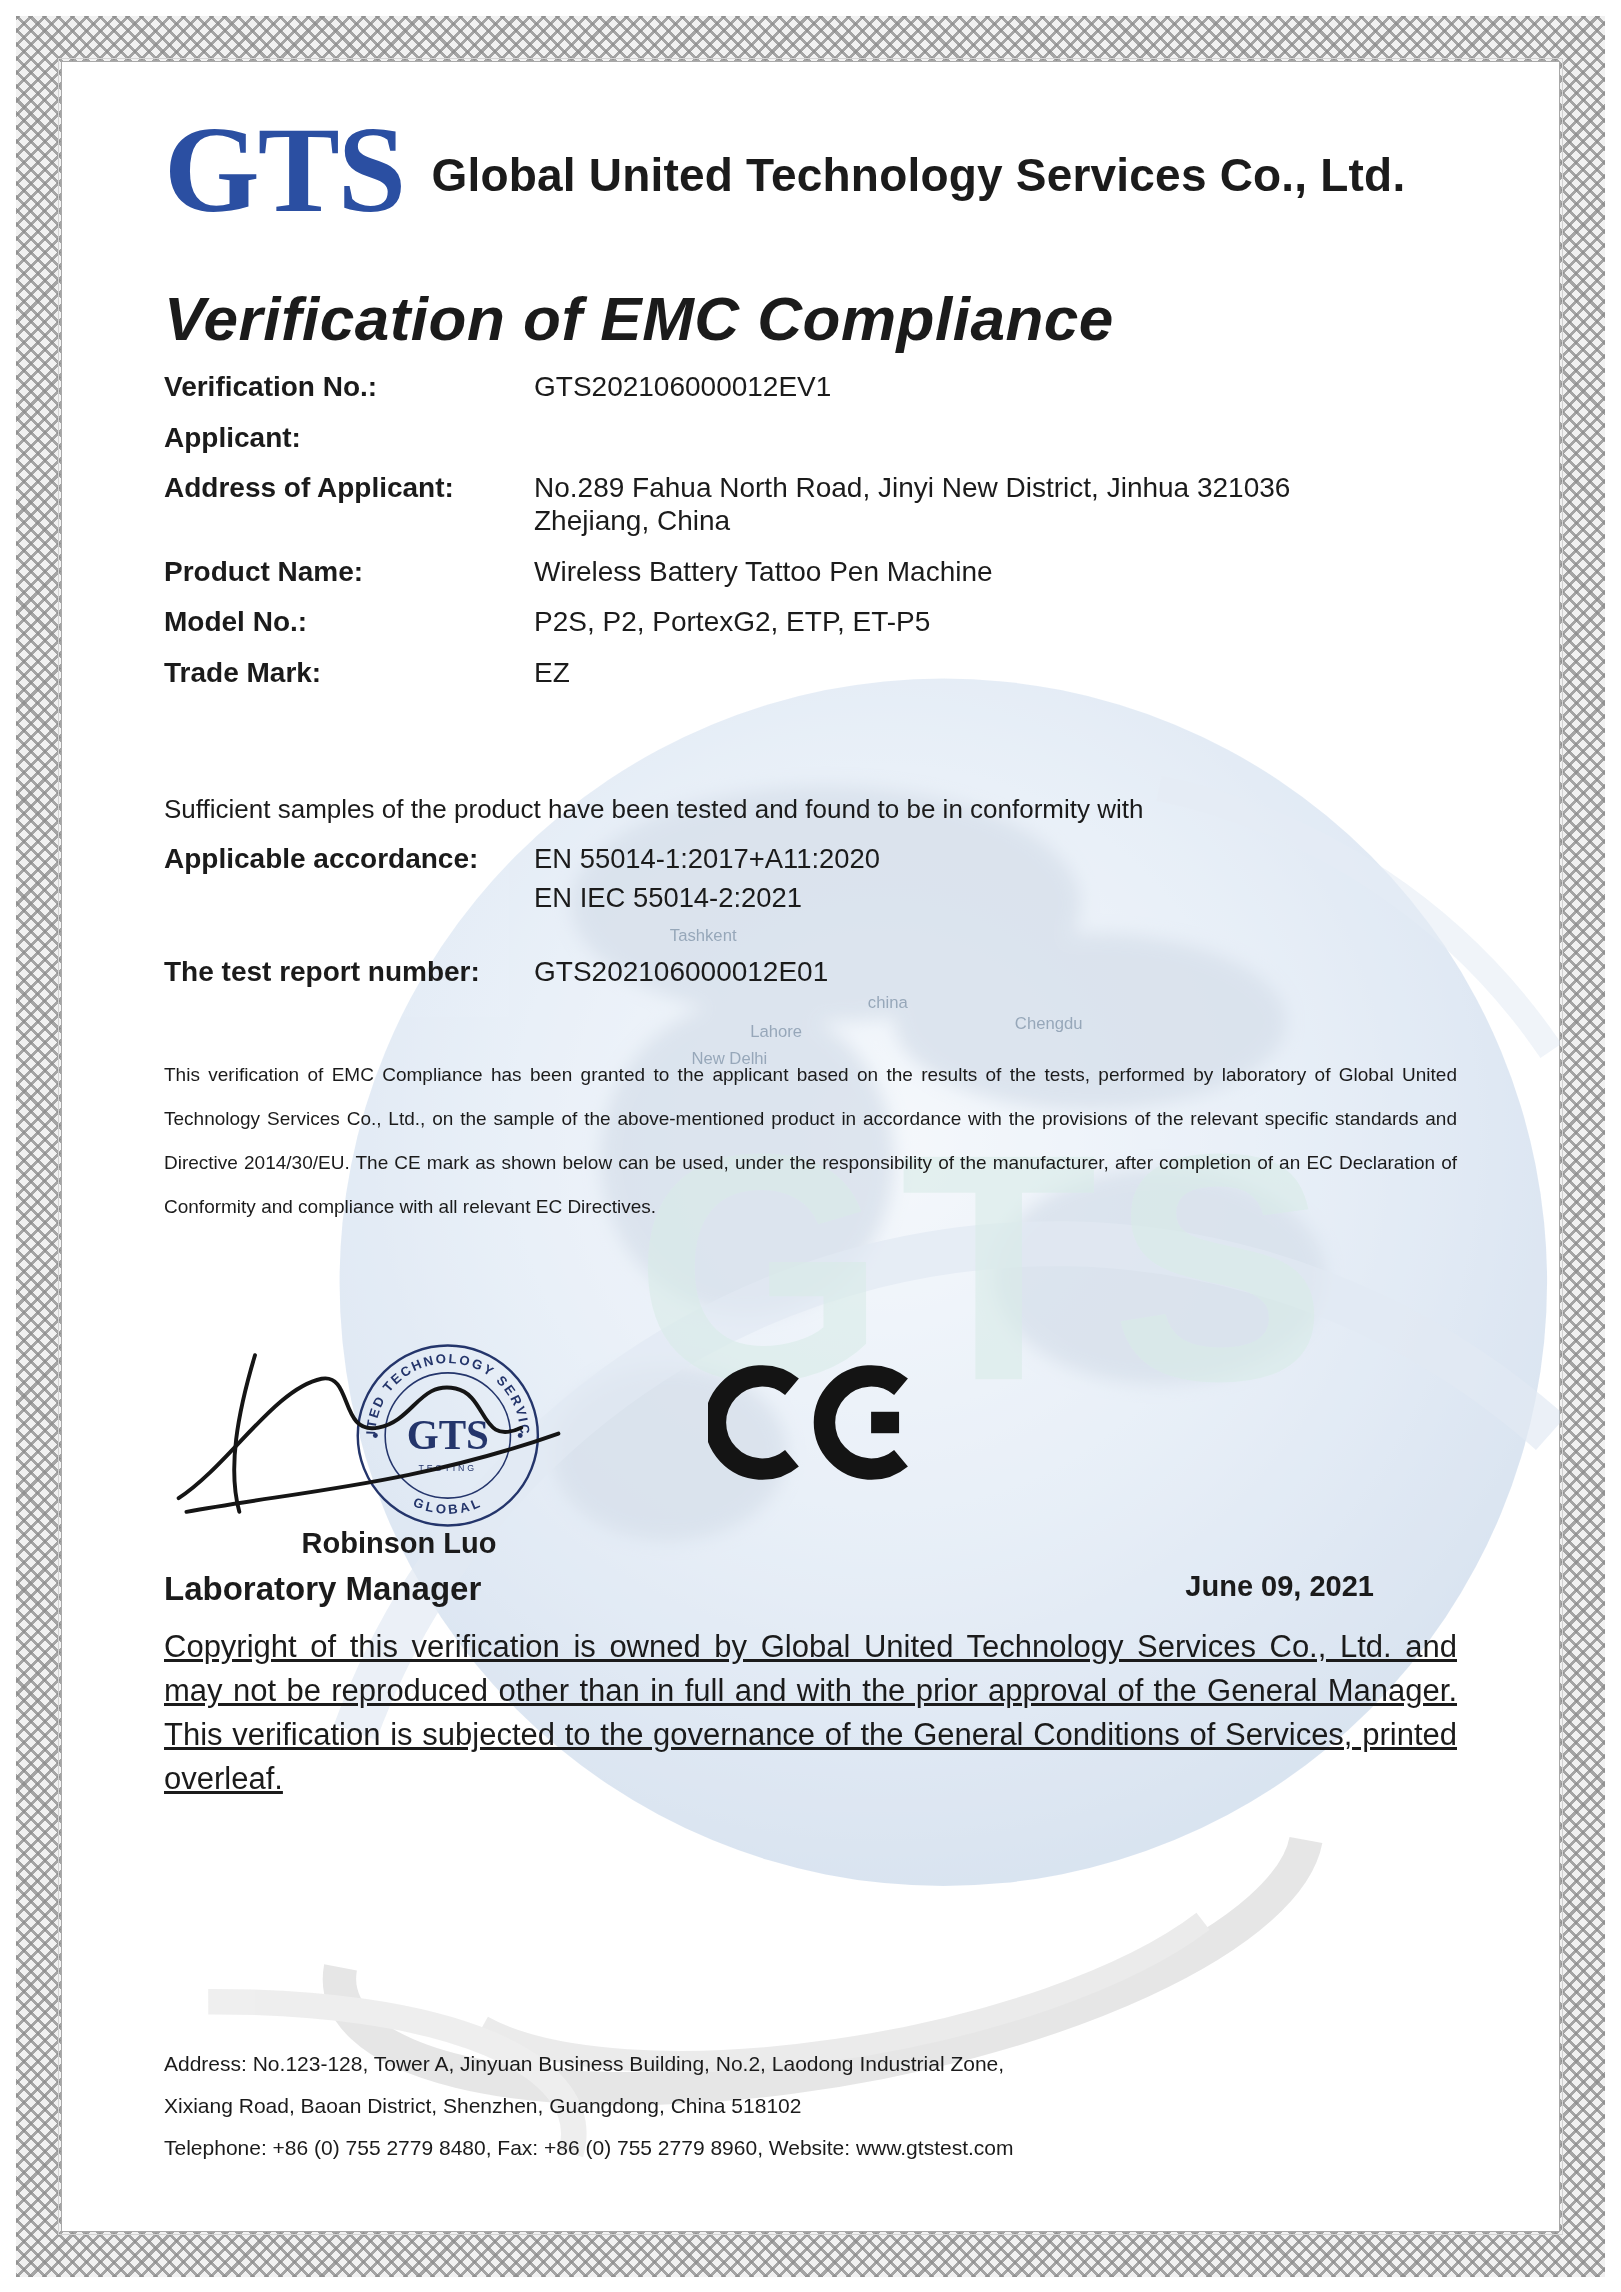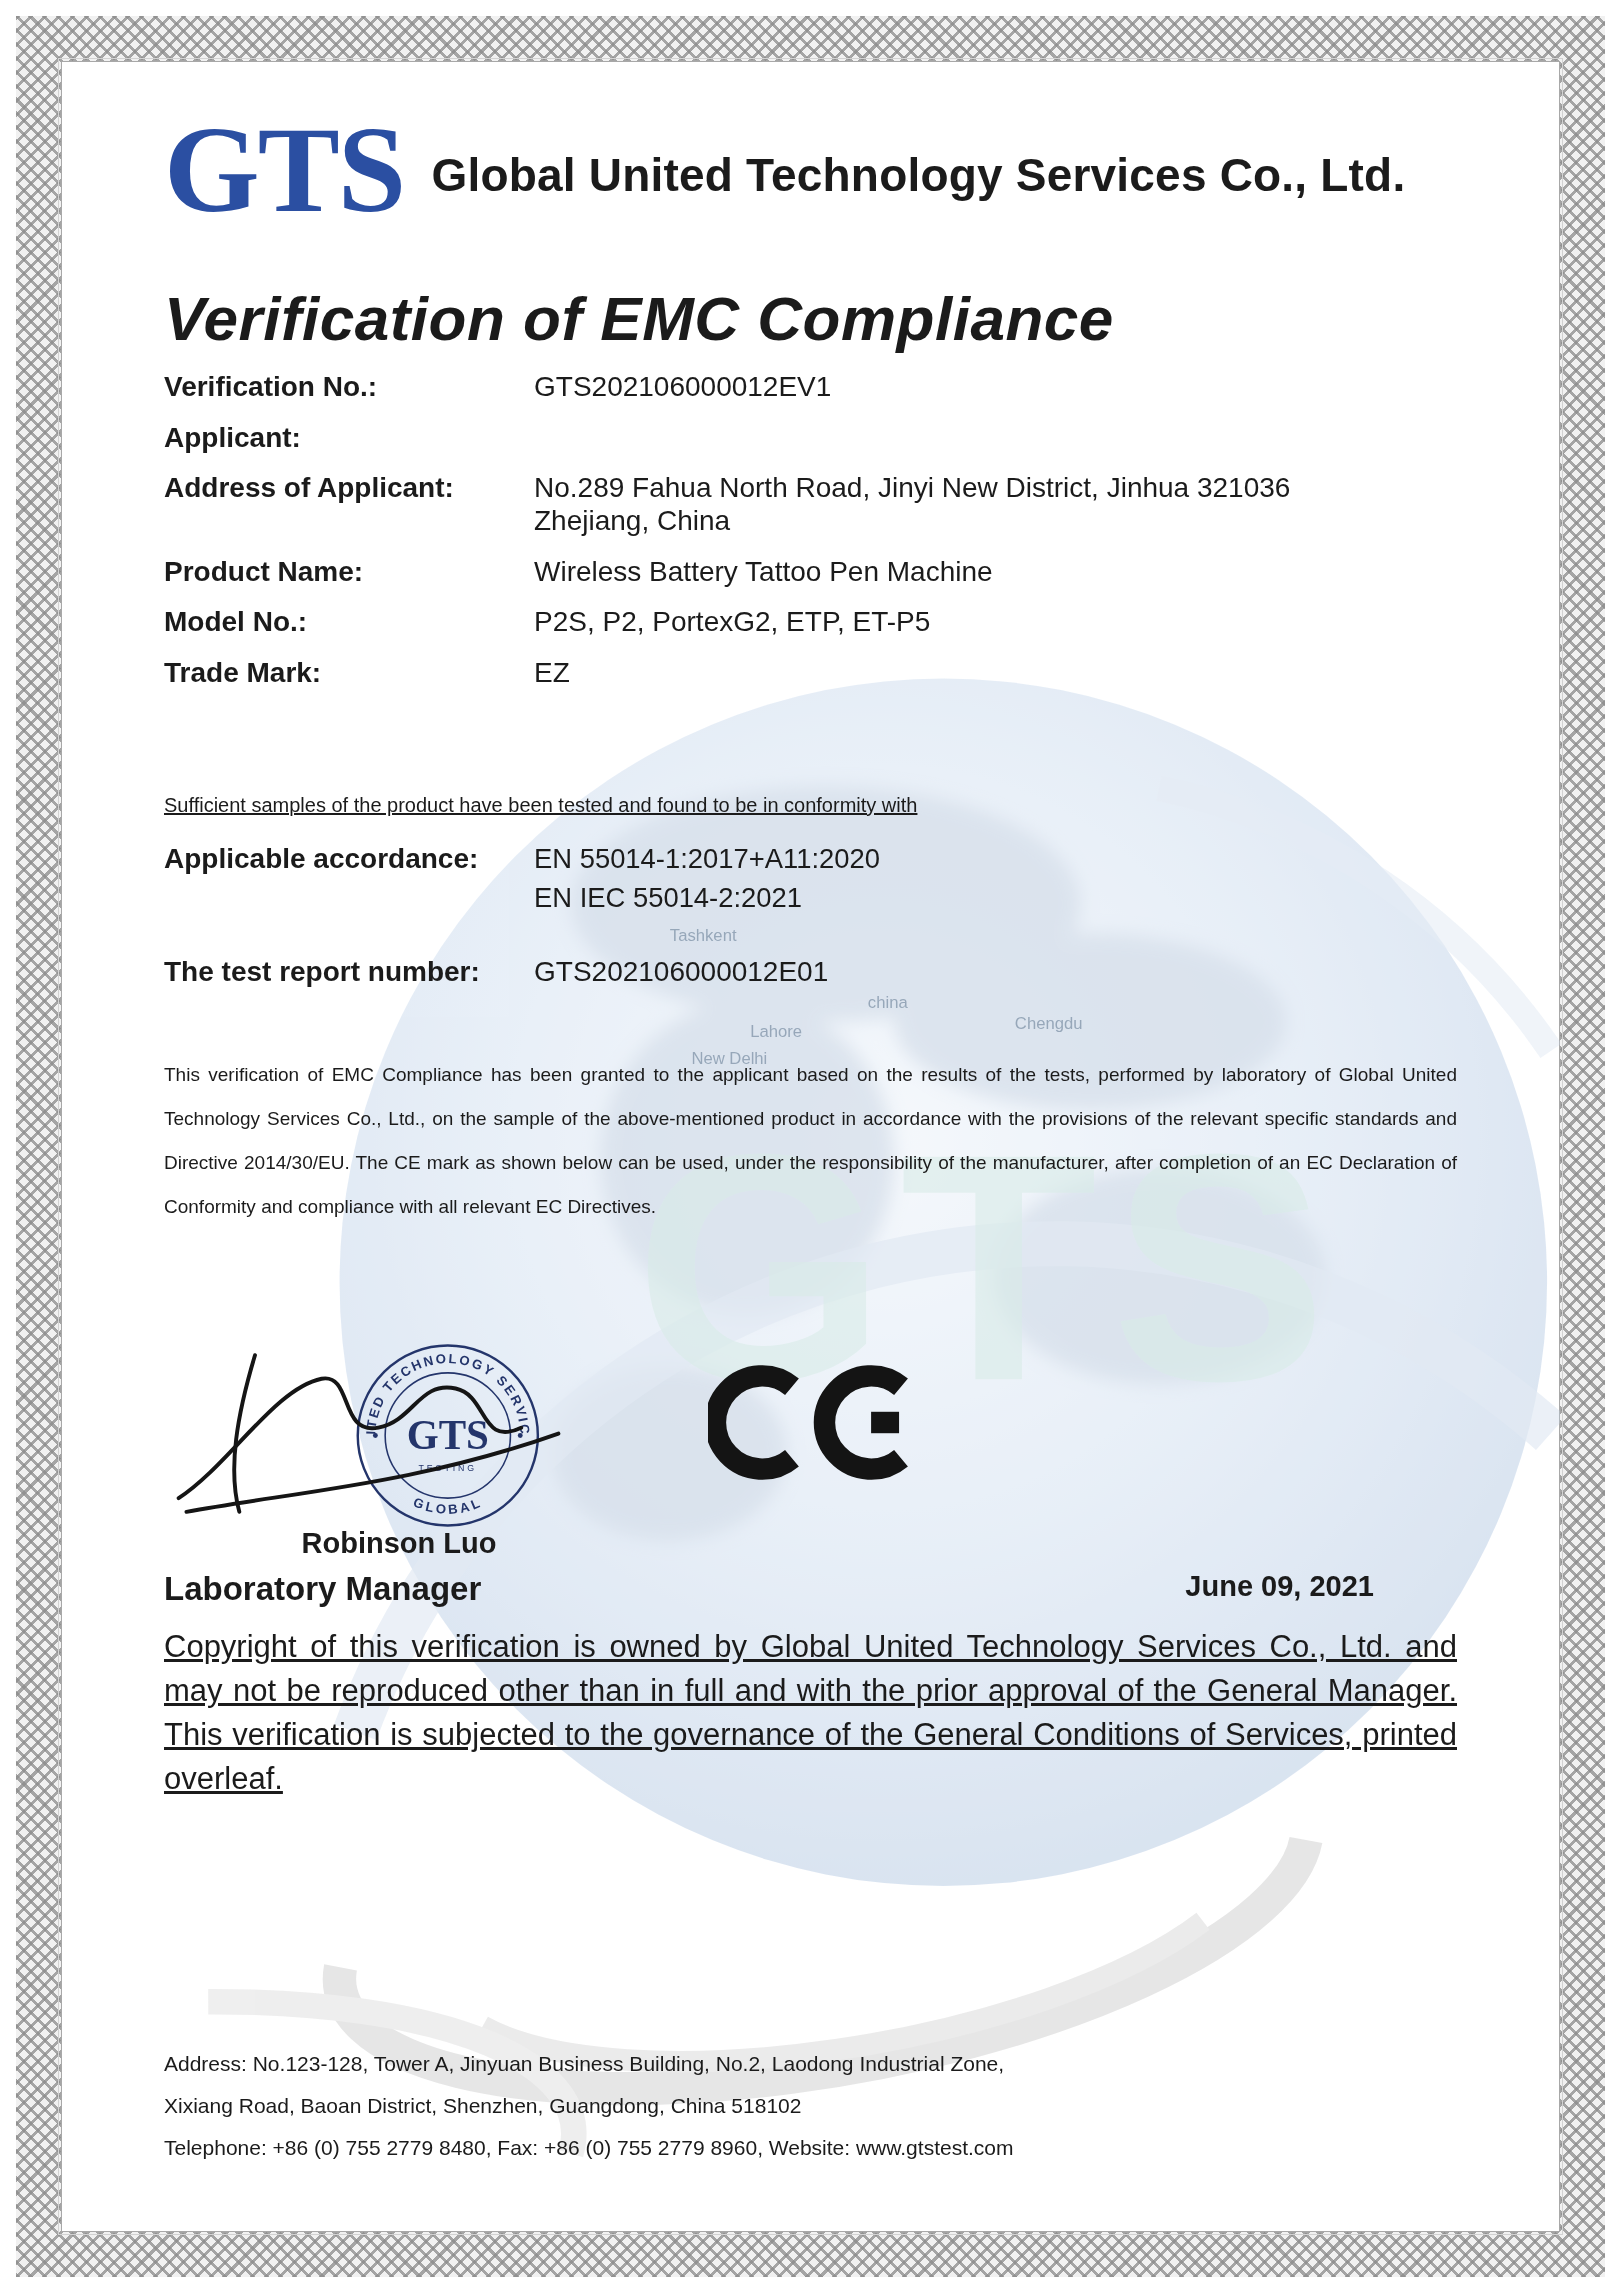--- a/index.html
+++ b/index.html
@@ -31,21 +31,21 @@
   .company{font-size:46px;font-weight:bold;letter-spacing:0.2px;}
 
   .title{top:222px;text-align:left;font-size:62px;font-weight:bold;font-style:italic;letter-spacing:0.5px;}
 
   .fields{top:309px;}
   .frow{display:flex;margin-bottom:17.6px;font-size:28px;line-height:33px;}
   .frow.last{margin-top:7.8px;}
   .flabel{width:370px;font-weight:bold;flex:none;}
   .fval{flex:1;}
 
-  .statement{top:733px;font-size:20px;text-decoration:underline;}
+  .statement{top:733px;font-size:26px;}
   .standards{top:778px;display:flex;font-size:27.4px;line-height:39px;}
   .standards .flabel{font-size:28px;}
   .testreport{top:894px;display:flex;font-size:28px;line-height:33px;}
 
   .grant{top:992px;font-size:19px;line-height:44px;text-align:justify;}
 
   .sealwrap{position:absolute;left:98px;top:1259px;width:421px;height:231px;}
   .cewrap{position:absolute;left:647px;top:1296px;width:233px;height:131px;}
 
   .signame{top:1466px;left:103px;width:470px;text-align:center;font-size:29px;font-weight:bold;right:auto;}

